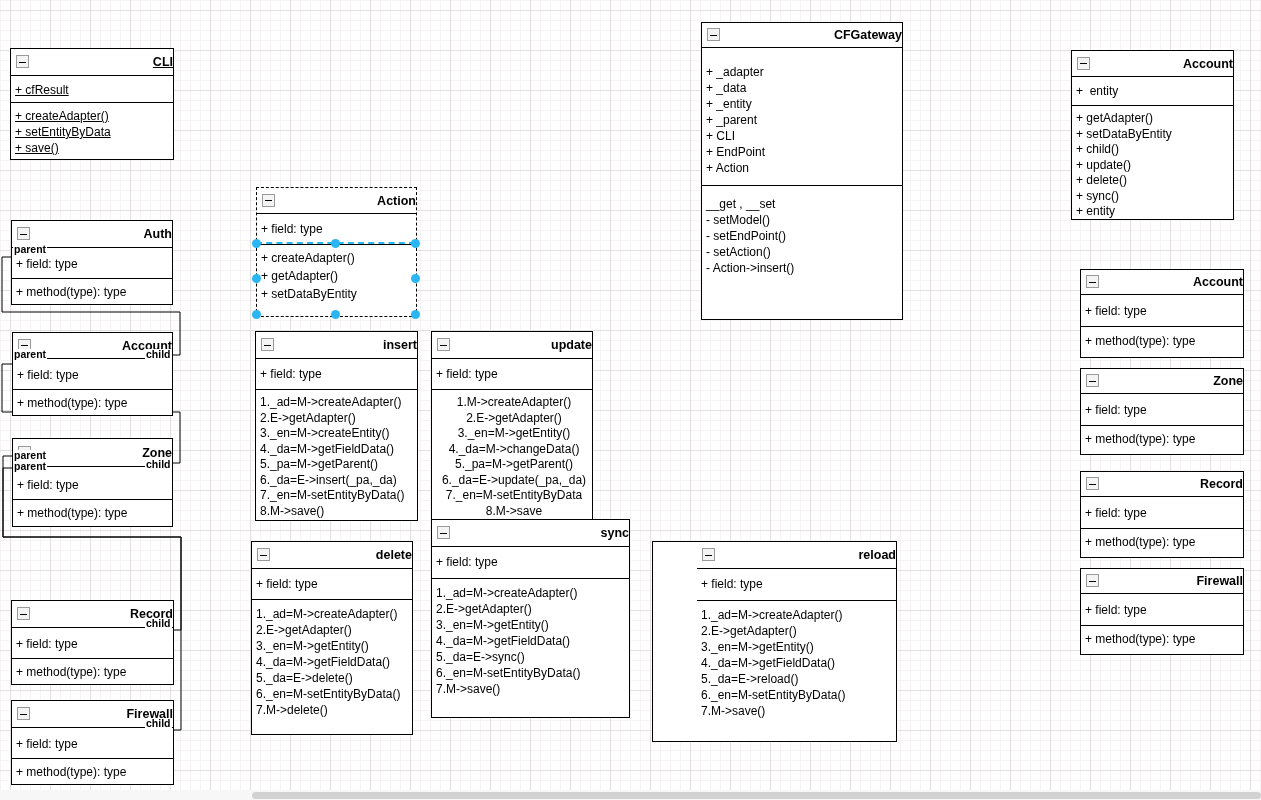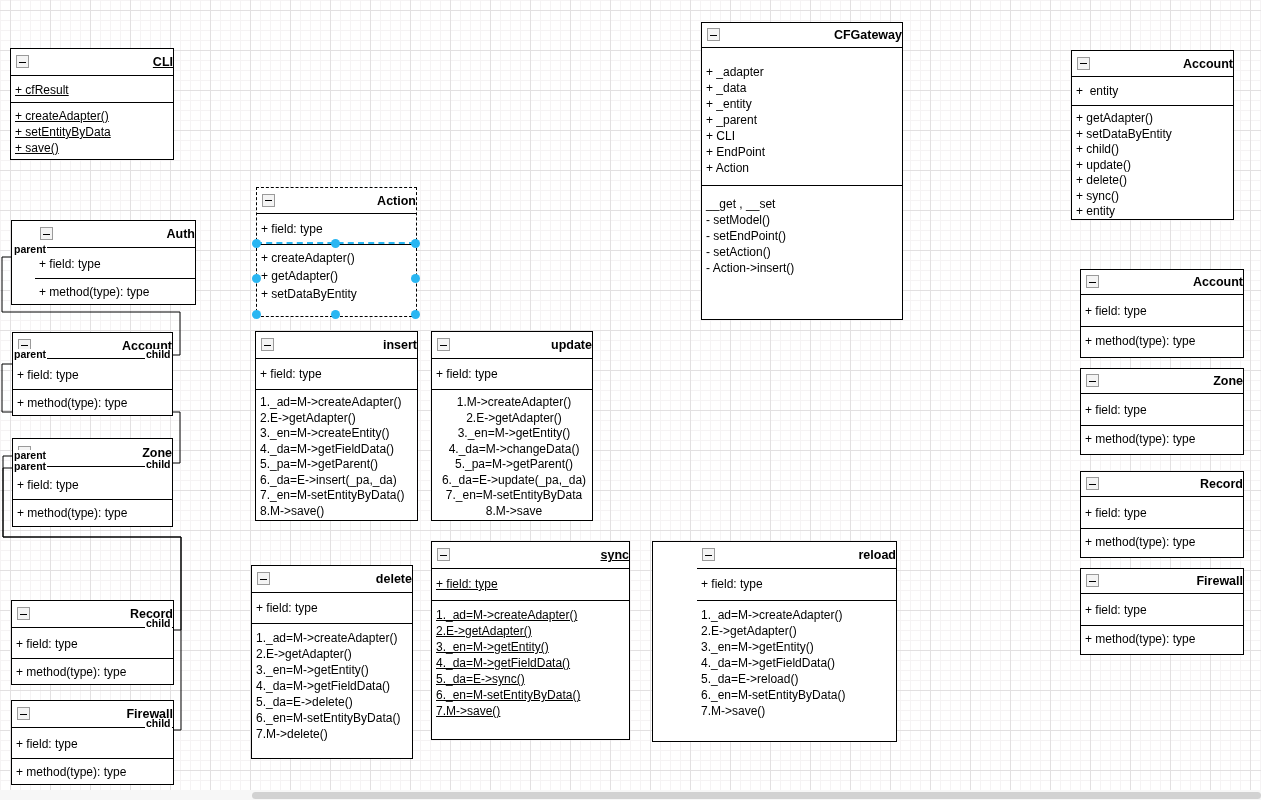--- a/index.html
+++ b/index.html
@@ -47,21 +47,21 @@
         </div>
         <div class="uml-section" style="height: 27px; padding-top: 6px;">
           <div class="uml-line">+ cfResult</div>
         </div>
         <div class="uml-section" style="height: 57px; padding-top: 5px; line-height: 16px;">
           <div class="uml-line">+ createAdapter()</div>
           <div class="uml-line">+ setEntityByData</div>
           <div class="uml-line">+ save()</div>
         </div>
       </div>
-      <div class="uml-box" style="left: 11px; top: 220px; width: 160px; padding-left: 23px;">
+      <div class="uml-box" style="left: 11px; top: 220px; width: 160px;">
         <div class="uml-title" style="height: 26px;">
           <span class="collapse-icon"></span>
           <span>Auth</span>
         </div>
         <div class="uml-section" style="height: 31px; padding-top: 8px;">
           <div class="uml-line">+ field: type</div>
         </div>
         <div class="uml-section" style="height: 26px; padding-top: 5px;">
           <div class="uml-line">+ method(type): type</div>
         </div>
@@ -159,39 +159,39 @@
           <div class="uml-line">1.M-&gt;createAdapter()</div>
           <div class="uml-line">2.E-&gt;getAdapter()</div>
           <div class="uml-line">3._en=M-&gt;getEntity()</div>
           <div class="uml-line">4._da=M-&gt;changeData()</div>
           <div class="uml-line">5._pa=M-&gt;getParent()</div>
           <div class="uml-line">6._da=E-&gt;update(_pa,_da)</div>
           <div class="uml-line">7._en=M-setEntityByData</div>
           <div class="uml-line">8.M-&gt;save</div>
         </div>
       </div>
-      <div class="uml-box" style="left: 251px; top: 541px; width: 160px; margin-top: 24px;">
+      <div class="uml-box" style="left: 251px; top: 541px; width: 160px;">
         <div class="uml-title" style="height: 26px;">
           <span class="collapse-icon"></span>
           <span>delete</span>
         </div>
         <div class="uml-section" style="height: 31px; padding-top: 7px;">
           <div class="uml-line">+ field: type</div>
         </div>
         <div class="uml-section" style="height: 135px; padding-top: 6px; line-height: 16px;">
           <div class="uml-line">1._ad=M-&gt;createAdapter()</div>
           <div class="uml-line">2.E-&gt;getAdapter()</div>
           <div class="uml-line">3._en=M-&gt;getEntity()</div>
           <div class="uml-line">4._da=M-&gt;getFieldData()</div>
           <div class="uml-line">5._da=E-&gt;delete()</div>
           <div class="uml-line">6._en=M-setEntityByData()</div>
           <div class="uml-line">7.M-&gt;delete()</div>
         </div>
       </div>
-      <div class="uml-box" style="left: 431px; top: 541px; width: 197px; text-decoration: underline;">
+      <div class="uml-box" style="left: 431px; top: 519px; width: 197px;">
         <div class="uml-title" style="height: 26px;">
           <span class="collapse-icon"></span>
           <span>sync</span>
         </div>
         <div class="uml-section" style="height: 32px; padding-top: 7px;">
           <div class="uml-line">+ field: type</div>
         </div>
         <div class="uml-section" style="height: 139px; padding-top: 6px; line-height: 16px;">
           <div class="uml-line">1._ad=M-&gt;createAdapter()</div>
           <div class="uml-line">2.E-&gt;getAdapter()</div>

